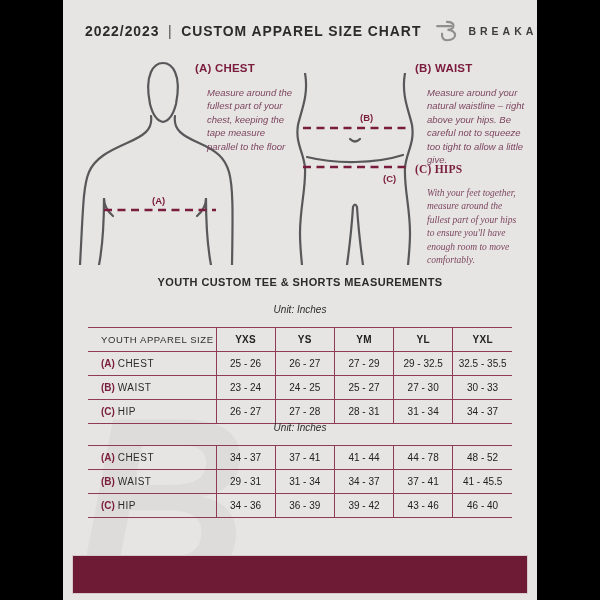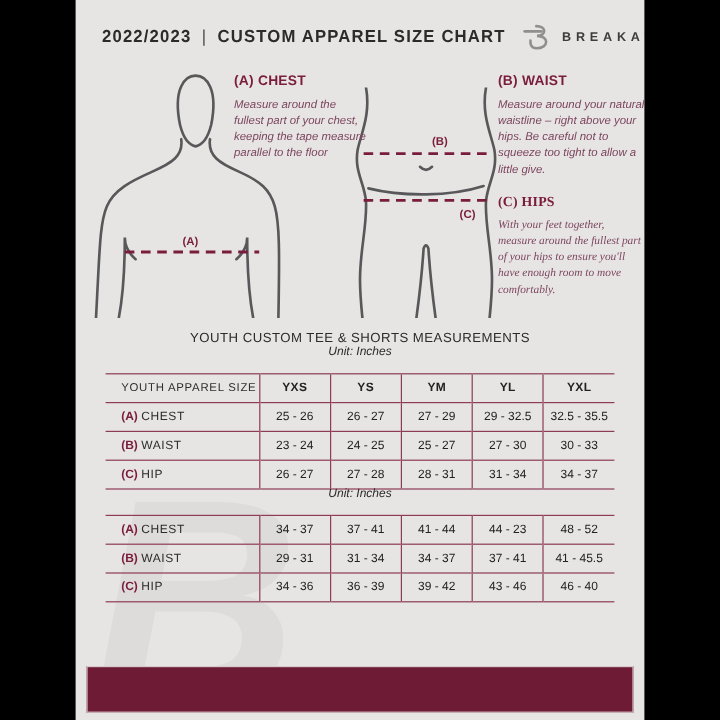--- a/index.html
+++ b/index.html
@@ -25,25 +25,25 @@
   .header-title .pipe{font-weight:normal;color:#4a4a4a;}
   .brand{display:flex;align-items:center;gap:7px;}
   .brand-name{font-size:10.5px;font-weight:bold;letter-spacing:4px;color:#3c3c3c;}
   
   .fig{position:absolute;z-index:1;}
   .fig path,.fig ellipse{fill:none;stroke:#58585a;stroke-width:2.2;stroke-linecap:round;}
   .fig .dash{stroke:#7a1c3d;stroke-width:2.4;stroke-dasharray:8 5.5;stroke-linecap:butt;}
   .fig text{font:bold 9.5px "Liberation Sans", sans-serif;fill:#7a1c3d;}
   .measure-block{position:absolute;z-index:2;}
   .measure-heading{font-size:11.5px;font-weight:bold;color:#7a1c3d;margin:0 0 7px 0;letter-spacing:.2px;}
-  .measure-desc{font-size:9.5px;font-style:italic;line-height:1.42;color:#7d4560;margin:0;}
+  .measure-desc{font-size:9.5px;font-style:italic;line-height:1.42;color:#7d4560;margin:12px;}
   
   .table-section{position:absolute;left:0;right:0;text-align:center;z-index:2;}
-  .table-title{font-size:11px;font-weight:normal;color:#2b2b2b;letter-spacing:.4px;margin:0;}
-  .table-unit{font-size:10px;font-style:italic;color:#2b2b2b;margin:0 0 7px 0;}
+  .table-title{font-size:11px;font-weight:bold;color:#2b2b2b;letter-spacing:.4px;margin:0;}
+  .table-unit{font-size:10px;font-style:italic;color:#2b2b2b;margin:16px 0 7px 0;}
   table.size-table{
     width:424px;margin:12px auto;border-collapse:collapse;table-layout:fixed;
     background:transparent;
   }
   .size-table col.c0{width:128px;}
   .size-table td{
     height:23px;border-top:1.5px solid #8d3b56;
     font-size:10px;color:#222;text-align:center;padding:0;
   }
   .size-table tr:last-child td{border-bottom:1.5px solid #8d3b56;}
@@ -194,21 +194,21 @@
         </colgroup>
       <tbody>
       <tr>
         <td class="lbl">
           <span class="row-key">(A)</span>
           <span class="row-name">CHEST</span>
         </td>
         <td>34 - 37</td>
         <td>37 - 41</td>
         <td>41 - 44</td>
-        <td>44 - 23</td>
+        <td>44 - 78</td>
         <td>48 - 52</td>
       </tr>
       <tr>
         <td class="lbl">
           <span class="row-key">(B)</span>
           <span class="row-name">WAIST</span>
         </td>
         <td>29 - 31</td>
         <td>31 - 34</td>
         <td>34 - 37</td>

